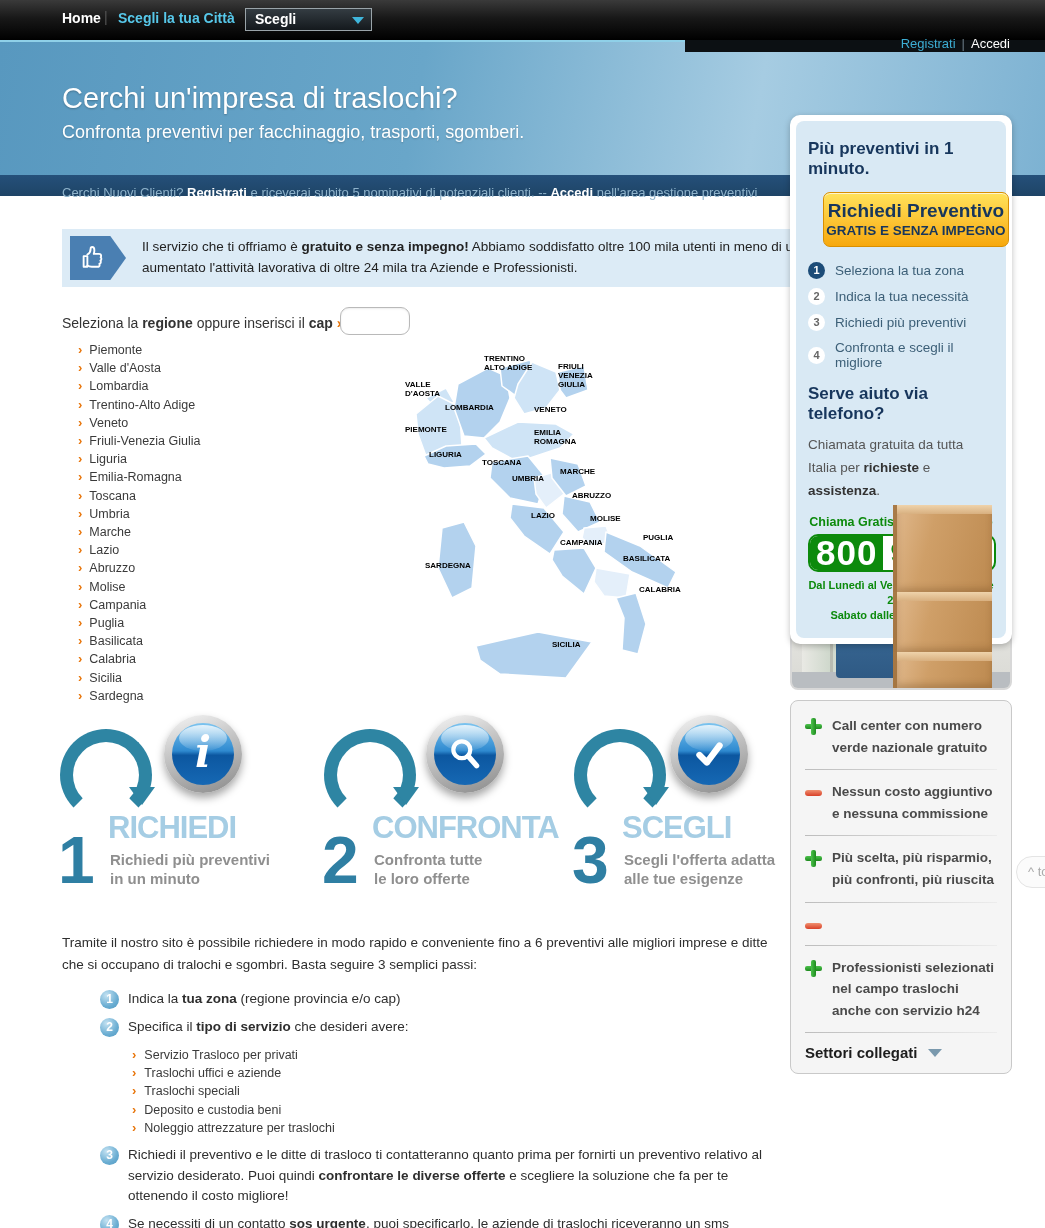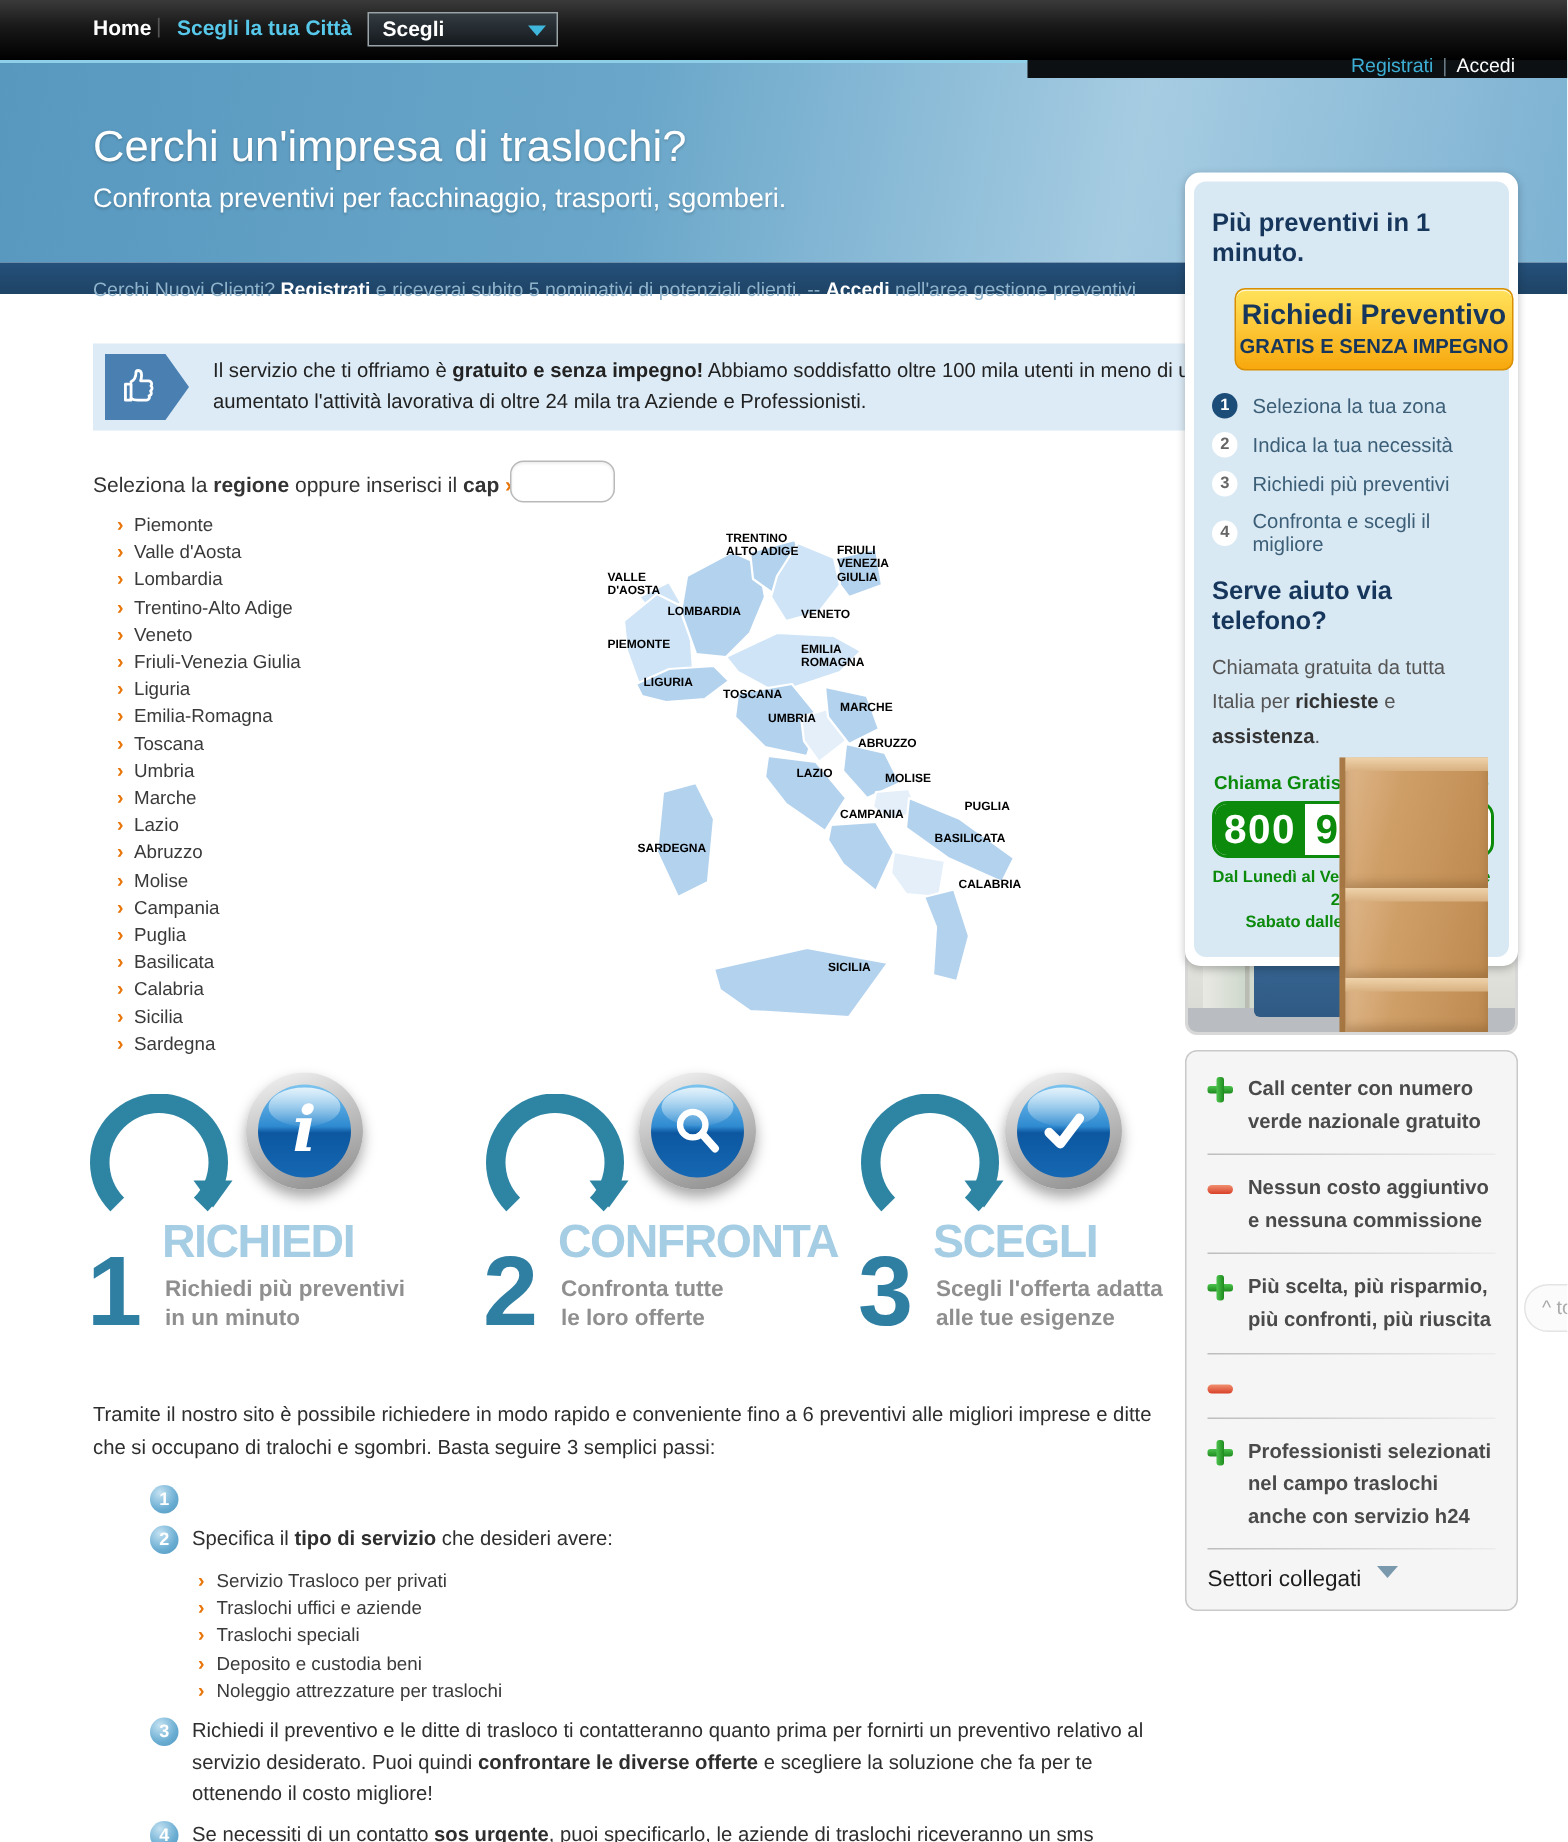--- a/index.html
+++ b/index.html
@@ -105,21 +105,21 @@
         text-align:center; margin-right:10px; font-weight:bold; }
   .sn.filled { background:#1c4c78; color:#fff; }
   .sn.open { background:#fff; color:#666; }
   .sb-step .t { font-size:13.5px; color:#3c5f77; }
   .help-title { font-size:17px; font-weight:bold; color:#17365c; margin:14px 0 10px; }
   .help-text { font-size:13.5px; color:#555; line-height:1.7; }
   .help-text strong { color:#333; }
   .call-free { text-align:center; color:#0c8a0c; font-weight:bold; font-size:12.5px; margin-top:12px; }
   .phone { margin:5px auto 6px; width:188px; height:38px; border:2px solid #0c8a0c; border-radius:10px;
            background:#fff; display:flex; overflow:hidden; }
-  .phone .pfx { background:#0c8a0c; color:#fff; font-weight:bold; font-size:27px; line-height:34px;
+  .phone .pfx { background:#0c8a0c; color:#fff; font-weight:bold; font-size:35px; line-height:34px;
                 padding:0 6px; letter-spacing:1px; }
   .phone .num { color:#0c8a0c; font-weight:bold; font-size:27px; line-height:34px; padding:0 7px; letter-spacing:3px; }
   .hours { text-align:center; color:#0c8a0c; font-weight:bold; font-size:11px; line-height:1.35; }
 
   
   .photo-card { position:absolute; left:790px; top:548px; width:222px; height:142px; border:2px solid #d8d8d8;
                 border-radius:8px; overflow:hidden; background:linear-gradient(#f2f2ee,#d9d9d4); z-index:7; }
   .ph-door { position:absolute; left:10px; top:0; width:92px; height:124px;
              background:linear-gradient(90deg,#e9e9e4 0%,#cfd8cc 30%,#dfe4da 60%,#e9e9e4 100%); }
   .ph-door::before { content:""; position:absolute; left:28px; top:0; width:3px; height:100%; background:#b9bcb2; }
@@ -149,21 +149,21 @@
   .feat { display:flex; align-items:flex-start; }
   .fic { position:relative; flex:0 0 17px; width:17px; height:17px; margin:3px 10px 0 0; }
   .fic.plus::before { content:""; position:absolute; left:0; top:6px; width:17px; height:5px;
         background:linear-gradient(#4cc24c,#1e8a1e); border-radius:2px; }
   .fic.plus::after  { content:""; position:absolute; left:6px; top:0; width:5px; height:17px;
         background:linear-gradient(90deg,#4cc24c,#1e8a1e); border-radius:2px; }
   .fic.minus::before{ content:""; position:absolute; left:0; top:6px; width:17px; height:6px;
         background:linear-gradient(#f09070,#d84028); border-radius:3px; }
   .feat .t { font-size:13.5px; font-weight:bold; color:#4a4a4a; line-height:1.6; }
   .fdiv { height:1px; background:linear-gradient(90deg,#bdbdbd,#ececec); margin:11px 0; }
-  .related { display:flex; font-size:15px; font-weight:normal; color:#1d1d1d;
+  .related { display:flex; align-items:center; font-size:15px; font-weight:bold; color:#1d1d1d;
              margin-top:4px; cursor:pointer; }
   .rel-arr { width:0; height:0; border-left:7px solid transparent; border-right:7px solid transparent;
              border-top:8px solid #7a99ad; margin-left:10px; }
 
   
   .scrolltop { position:absolute; left:1016px; top:856px; width:70px; height:32px; background:#fbfbfb;
                border:1px solid #e4e4e4; border-radius:16px; color:#aaa; font-size:13px;
                line-height:30px; padding-left:11px; cursor:pointer; z-index:9; }
 
   
@@ -490,20 +490,21 @@
     </div>
   </div>
 
   <div class="scrolltop">^ to</div>
 
   <div class="bottom">
     <p class="intro">Tramite il nostro sito è possibile richiedere in modo rapido e conveniente fino a 6 preventivi alle migliori imprese e ditte che si occupano di tralochi e sgombri. Basta seguire 3 semplici passi:</p>
 
     <div class="brow first">
       <span class="bn">1</span>
+      <span class="t">Indica la <strong>tua zona</strong> (regione provincia e/o cap)</span>
     </div>
     <div class="brow">
       <span class="bn">2</span>
       <span class="t">Specifica il <strong>tipo di servizio</strong> che desideri avere:</span>
     </div>
 
     <ul class="services">
 
         <li><span class="oarr">›</span><span>Servizio Trasloco per privati</span></li>
 

